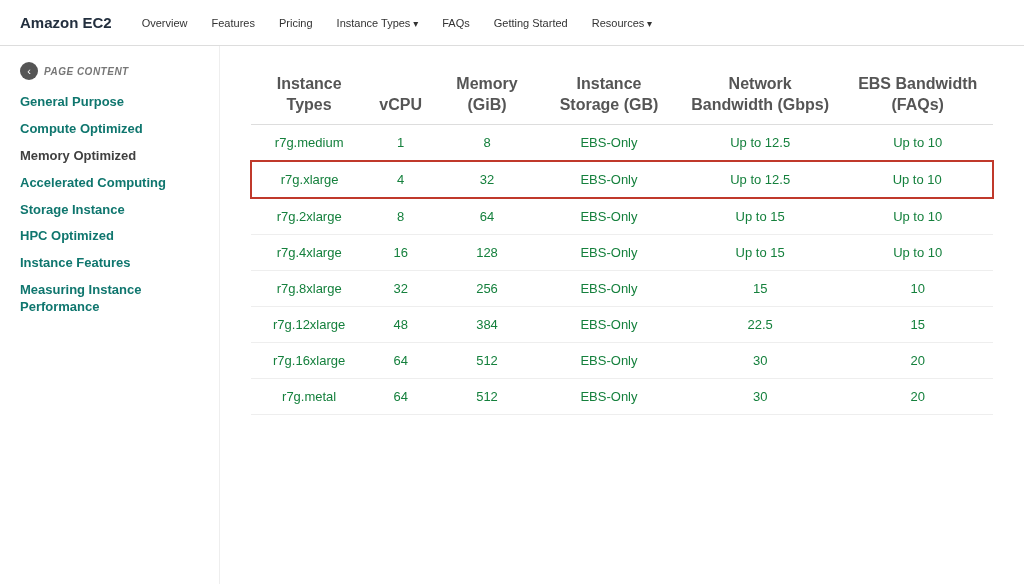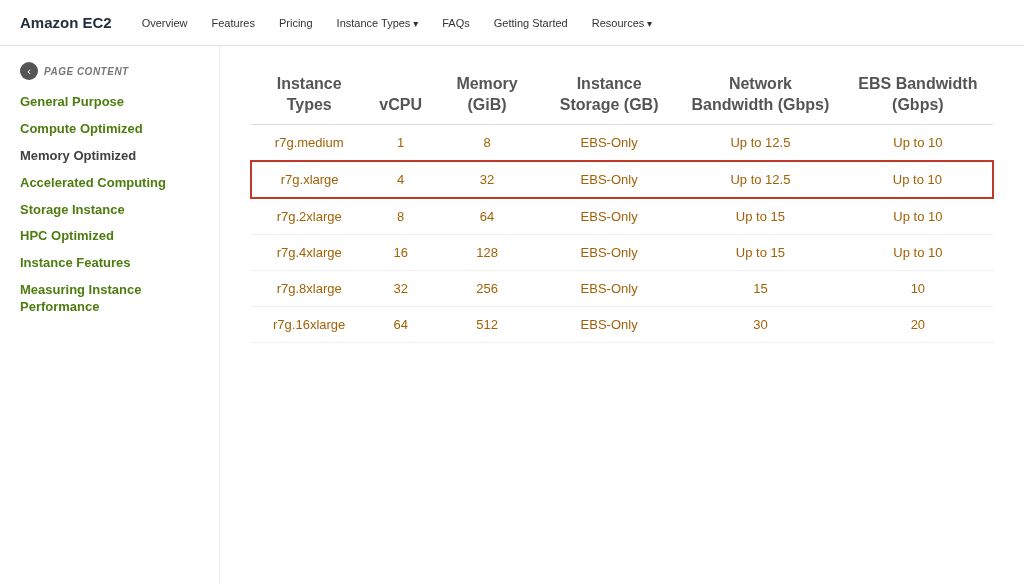--- a/index.html
+++ b/index.html
@@ -47,21 +47,21 @@
       display: flex; align-items: center; justify-content: center;
       font-size: 11px; flex-shrink: 0;
     }
     .sidebar-label { font-size: 10px; font-weight: 600; letter-spacing: 0.05em; color: #777; text-transform: uppercase; font-style: italic; }
 
     .sidebar-nav { list-style: none; margin-top: 4px; }
     .sidebar-nav li {
       margin-bottom: 10px;
     }
     .sidebar-nav li a {
-      text-decoration: none; font-size: 13px; font-weight: 600; color: #4d7c0f;
+      text-decoration: none; font-size: 13px; font-weight: 600; color: #0f766e;
       display: block; line-height: 1.3;
     }
     .sidebar-nav li a.active { color: #404040; }
 
     
     .main-content {
       flex: 1; padding: 20px 30px;
       overflow: auto;
     }
 
@@ -72,21 +72,21 @@
     .instance-table thead tr th {
       padding: 8px 12px; text-align: center;
       font-size: 16px; color: #555; font-weight: 600;
       border-bottom: 1px solid #ddd;
       vertical-align: bottom; line-height: 1.3;
     }
     .instance-table thead tr th:first-child { text-align: center; }
 
     .instance-table tbody tr td {
       padding: 10px 12px; text-align: center;
-      font-size: 13px; color: #a16207;
+      font-size: 13px; color: #15803d;
       border-bottom: 1px solid #eee;
     }
     .instance-table tbody tr td:first-child { text-align: center; }
 
     
     .highlighted-row td {
       border-top: 2px solid #c0392b !important;
       border-bottom: 2px solid #c0392b !important;
       margin-left: 20px;
     }
@@ -150,21 +150,21 @@
 
   <main class="main-content">
     <table class="instance-table">
       <thead>
         <tr id="table-header-row">
         <th>Instance Types</th>
             <th>vCPU</th>
             <th>Memory (GiB)</th>
             <th>Instance Storage (GB)</th>
             <th>Network Bandwidth (Gbps)</th>
-            <th>EBS Bandwidth (Gbps)</th>
+            <th>EBS Bandwidth (FAQs)</th>
           </tr>
       </thead>
       <tbody id="table-body">
       <tr>
             <td>r7g.medium</td>
             <td>1</td>
             <td>8</td>
             <td>EBS-Only</td>
             <td>Up to 12.5</td>
             <td>Up to 10</td>
@@ -195,21 +195,37 @@
           </tr>
           <tr>
             <td>r7g.8xlarge</td>
             <td>32</td>
             <td>256</td>
             <td>EBS-Only</td>
             <td>15</td>
             <td>10</td>
           </tr>
           <tr>
+            <td>r7g.12xlarge</td>
+            <td>48</td>
+            <td>384</td>
+            <td>EBS-Only</td>
+            <td>22.5</td>
+            <td>15</td>
+          </tr>
+          <tr>
             <td>r7g.16xlarge</td>
+            <td>64</td>
+            <td>512</td>
+            <td>EBS-Only</td>
+            <td>30</td>
+            <td>20</td>
+          </tr>
+          <tr>
+            <td>r7g.metal</td>
             <td>64</td>
             <td>512</td>
             <td>EBS-Only</td>
             <td>30</td>
             <td>20</td>
           </tr>
         </tbody>
     </table>
   </main>
 </div>

